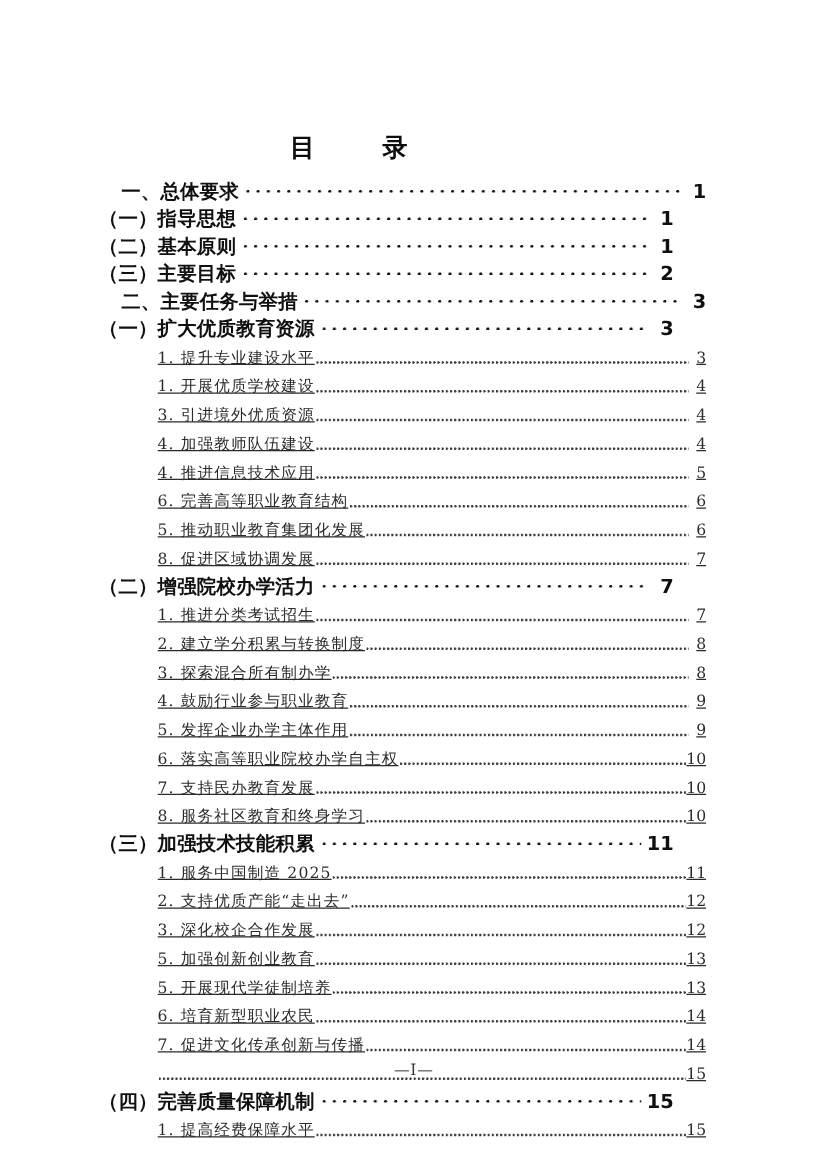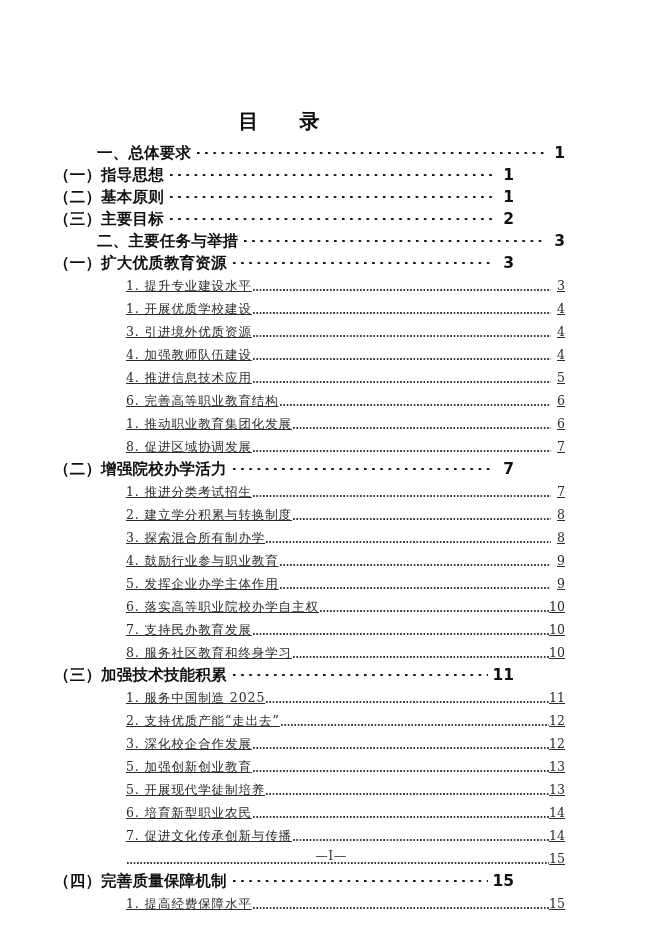--- a/index.html
+++ b/index.html
@@ -24,21 +24,21 @@
     height: 936px;
   }
 
   
   #doc-title {
     position: absolute;
     left: 0;
     top: 108px;
     width: 558px;
     text-align: center;
-    font-family: Liberation Sans, sans-serif;
+    font-family: Liberation Mono, monospace;
     font-weight: bold;
     font-size: 20px;
     letter-spacing: 10px;
     text-indent: 10px;
     color: #0d0d0d;
     line-height: 26px;
     white-space: pre;
   }
 
   
@@ -103,21 +103,21 @@
     background-size: 8.2px 2.6px;
     background-repeat: repeat-x;
   }
   .lvl-major .toc-page {
     min-width: 17px;
     font-size: 15.5px;
   }
 
   
   .lvl-major.indent-1 {
-    margin-left: 54px;
+    margin-left: 79px;
     width: 460px;
   }
 
   
   .lvl-sub {
     height: 23px;
     margin-left: 126px;
     width: 439px;
     font-family: "DejaVu Serif", "Liberation Serif", serif;
     font-weight: normal;
@@ -227,21 +227,21 @@
         <span class="toc-label">4. 推进信息技术应用</span>
         <span class="toc-dots"></span>
         <span class="toc-page">5</span>
       </div>
       <div class="toc-row lvl-sub">
         <span class="toc-label">6. 完善高等职业教育结构</span>
         <span class="toc-dots"></span>
         <span class="toc-page">6</span>
       </div>
       <div class="toc-row lvl-sub">
-        <span class="toc-label">1. 推动职业教育集团化发展</span>
+        <span class="toc-label">5. 推动职业教育集团化发展</span>
         <span class="toc-dots"></span>
         <span class="toc-page">6</span>
       </div>
       <div class="toc-row lvl-sub">
         <span class="toc-label">8. 促进区域协调发展</span>
         <span class="toc-dots"></span>
         <span class="toc-page">7</span>
       </div>
       <div class="toc-row lvl-major indent-1">
         <span class="toc-label">（二）增强院校办学活力</span>

